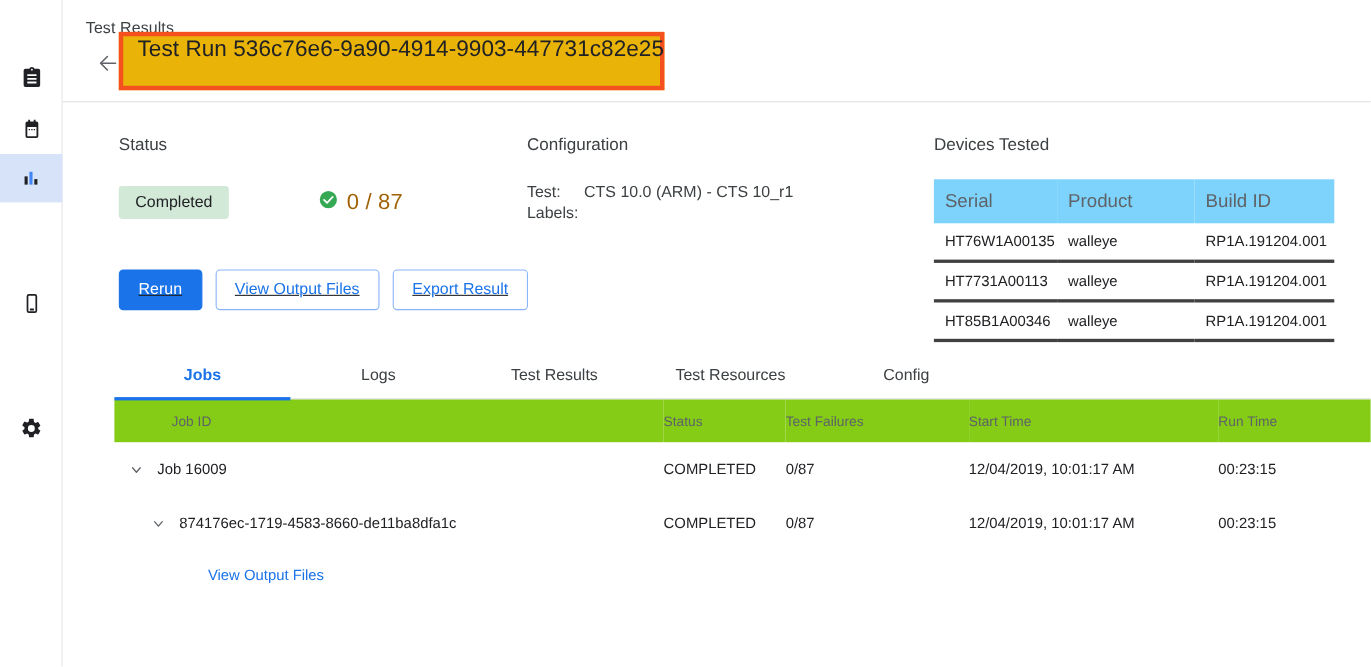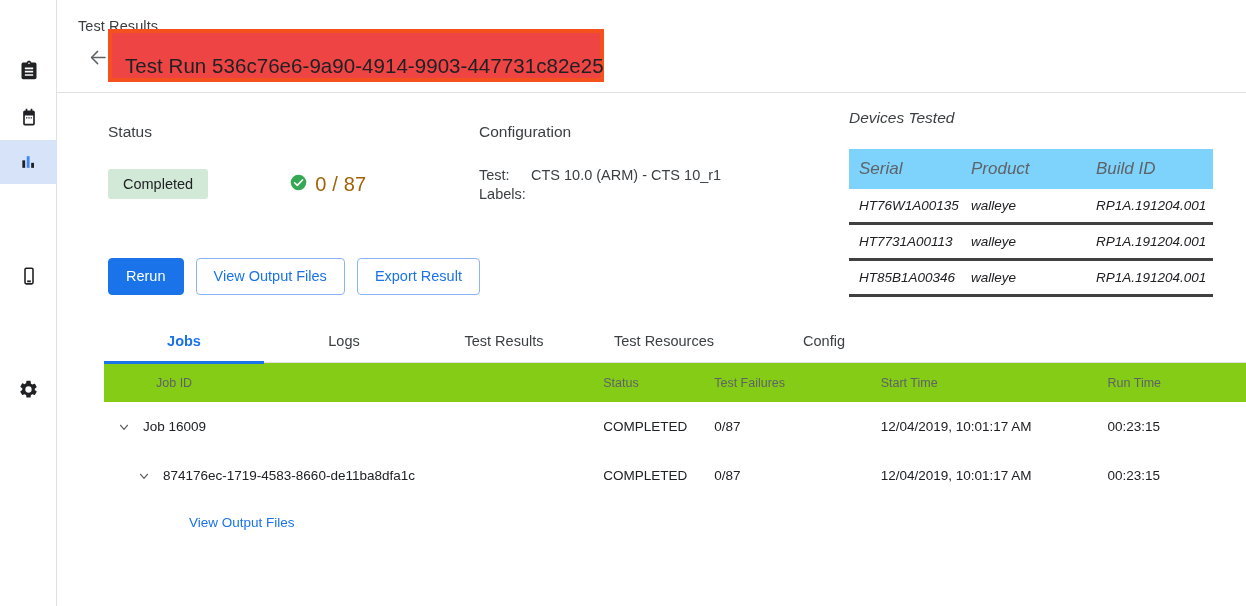--- a/index.html
+++ b/index.html
@@ -41,22 +41,22 @@
   #back-arrow {
     position: absolute; left: 28px; top: 44px;
     width: 26px; height: 26px;
     display: flex; align-items: center; justify-content: center;
     cursor: pointer;
   }
   #title-box {
     position: absolute; left: 51px; top: 29px;
     width: 496px; height: 53px;
     border: 4px solid #f4511e;
-    background: #ef4444;
-    display: flex; align-items: flex-end;
+    background: #eab308;
+    display: flex; align-items: flex-start;
   }
   #page-title {
     font-size: 20.5px; color: #202124; font-weight: 400;
     padding-left: 13px; white-space: nowrap; letter-spacing: .05px;
   }
 
   
   #content { position: relative; padding: 0; }
 
   .section-title {
@@ -73,21 +73,21 @@
     font-size: 14.5px;
     padding: 7px 15px; border-radius: 3px;
     display: inline-block; line-height: 16px;
   }
   #pass-wrap {
     display: flex; align-items: center; gap: 8px;
     margin-left: 82px;
   }
   #pass-count { font-size: 20px; color: #a16207; font-weight: normal; letter-spacing: .2px; }
 
-  #btn-row { position: absolute; left: 51px; top: 165px; display: flex; gap: 12px; }
+  #btn-row { position: absolute; left: 51px; top: 152px; display: flex; gap: 12px; text-decoration: underline; }
   .btn {
     font-family: "Liberation Sans", sans-serif;
     font-size: 14.5px; line-height: 1;
     padding: 0 17px; height: 37px;
     border-radius: 4px; cursor: pointer;
     display: flex; align-items: center; justify-content: center;
     white-space: nowrap;
   }
   .btn-primary { background: #1a73e8; color: #ffffff; border: 1px solid #1a73e8; }
   .btn-outline { background: #ffffff; color: #1a73e8; border: 1px solid #8ab4f8; }
@@ -95,21 +95,21 @@
   #config-block { position: absolute; left: 422px; top: 30px; width: 360px; }
   #config-grid {
     margin-top: 26px;
     display: grid; grid-template-columns: 52px auto;
     row-gap: 3px;
     font-size: 14.5px; color: #3c4043;
   }
   #config-grid .k { color: #3c4043; }
   #config-grid .v { color: #3c4043; }
 
-  #devices-block { position: absolute; left: 792px; top: 16px; width: 364px; font-style: italic; }
+  #devices-block { position: absolute; left: 792px; top: 30px; width: 364px; }
   #devices-table {
     margin-top: 22px;
     width: 364px; border-collapse: collapse;
     font-size: 13.5px;
   }
   #devices-table th {
     background: #7dd3fc; color: #5f6368; font-weight: 400;
     text-align: left; font-size: 17px;
     padding: 10px 0 10px 10px; height: 34px;
   }

